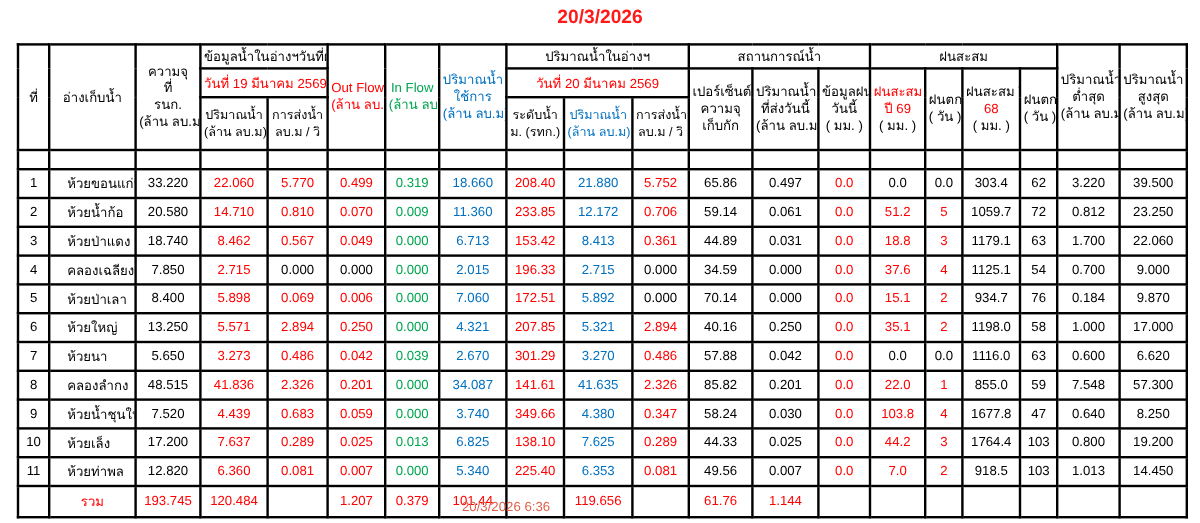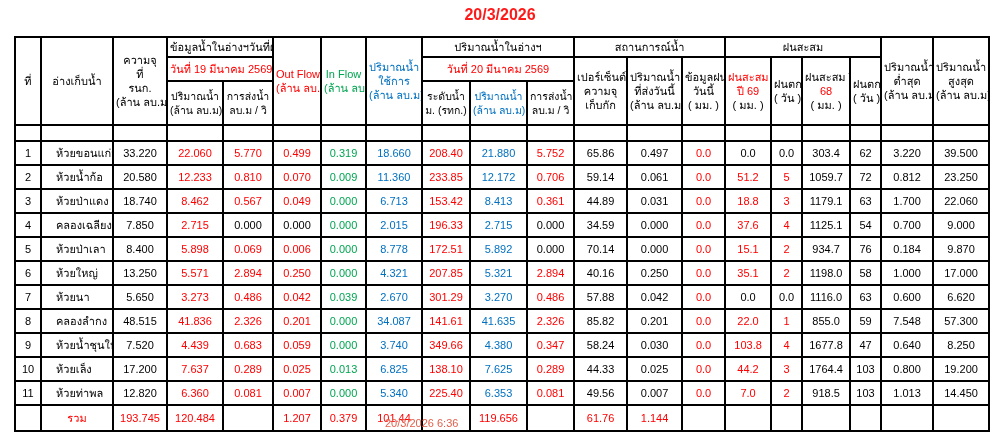--- a/index.html
+++ b/index.html
@@ -207,21 +207,21 @@
           <td>0.0</td>
           <td>303.4</td>
           <td>62</td>
           <td>3.220</td>
           <td>39.500</td>
         </tr>
         <tr class="datarow">
           <td>2</td>
           <td class="left">ห้วยน้ำก้อ</td>
           <td>20.580</td>
-          <td class="red">12.233</td>
+          <td class="red">14.710</td>
           <td class="red">0.810</td>
           <td class="red">0.070</td>
           <td class="green">0.009</td>
           <td class="blue">11.360</td>
           <td class="red">233.85</td>
           <td class="blue">12.172</td>
           <td class="red">0.706</td>
           <td>59.14</td>
           <td>0.061</td>
           <td class="red">0.0</td>
@@ -277,21 +277,21 @@
           <td>9.000</td>
         </tr>
         <tr class="datarow">
           <td>5</td>
           <td class="left">ห้วยป่าเลา</td>
           <td>8.400</td>
           <td class="red">5.898</td>
           <td class="red">0.069</td>
           <td class="red">0.006</td>
           <td class="green">0.000</td>
-          <td class="blue">8.778</td>
+          <td class="blue">7.060</td>
           <td class="red">172.51</td>
           <td class="blue">5.892</td>
           <td>0.000</td>
           <td>70.14</td>
           <td>0.000</td>
           <td class="red">0.0</td>
           <td class="red">15.1</td>
           <td class="red">2</td>
           <td>934.7</td>
           <td>76</td>

